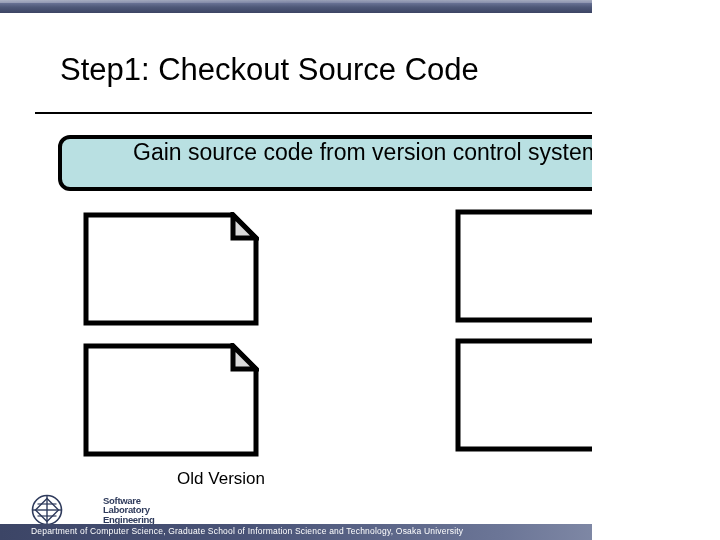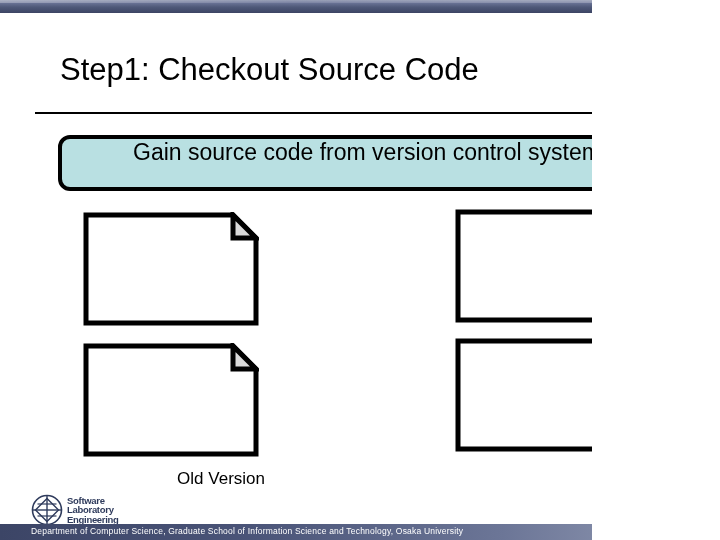--- a/index.html
+++ b/index.html
@@ -142,21 +142,21 @@
     margin-left: 3px;
     display: flex;
     flex-direction: column;
     justify-content: center;
     color: #2f3b5c;
     font-size: 9.5px;
     line-height: 9.5px;
     font-weight: bold;
     letter-spacing: -0.3px;
   }
-  #logo-text span { display: block; }
+  #logo-text span { display: block; margin-left: 36px; }
 
   
   #footer-band {
     position: absolute;
     left: 0;
     top: 524px;
     width: 720px;
     height: 16px;
     background: linear-gradient(to right,
         #3c4566 0%,

